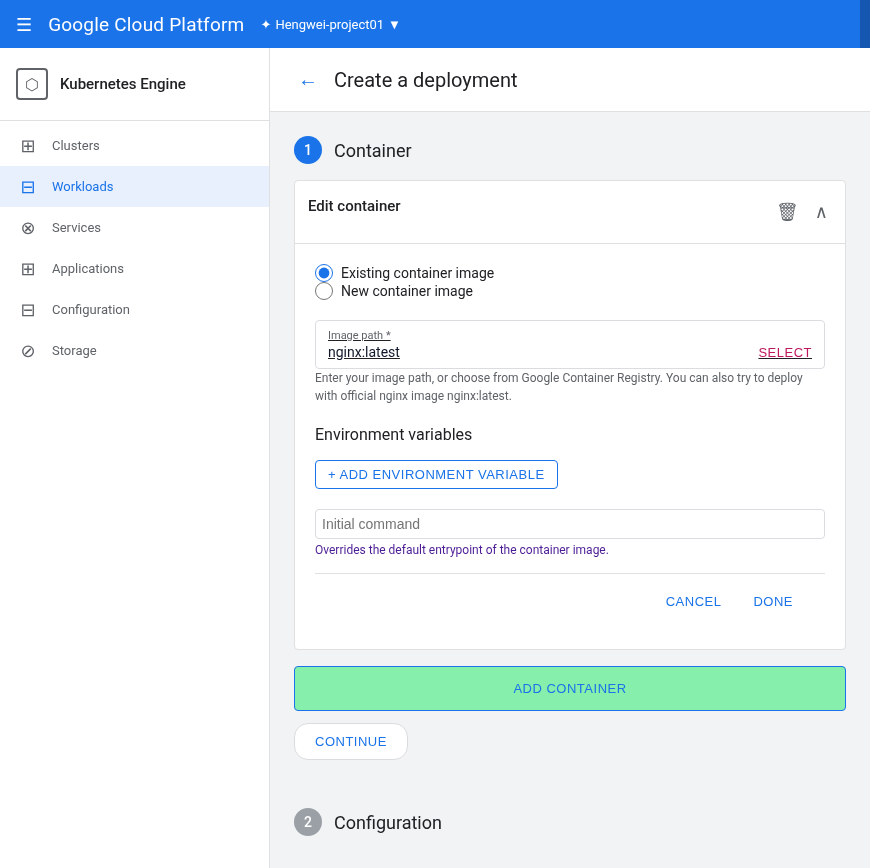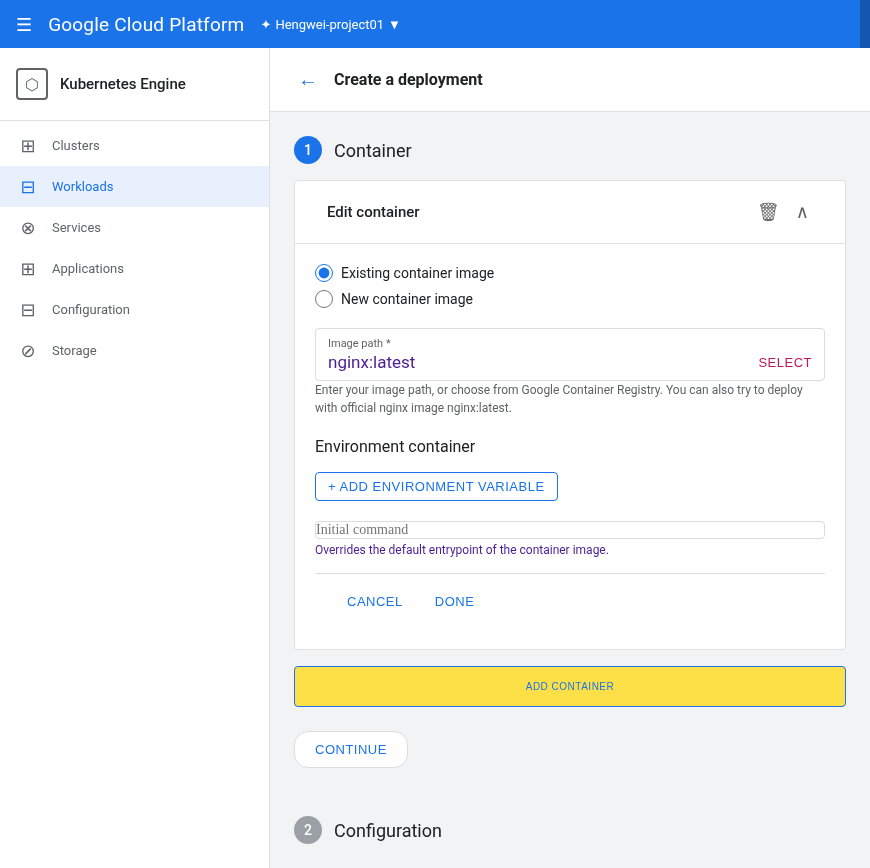--- a/index.html
+++ b/index.html
@@ -69,21 +69,21 @@
     .page-header {
       display: flex; align-items: center; gap: 12px;
       padding: 16px 24px;
       background: white;
       border-bottom: 1px solid #e0e0e0;
     }
     .back-btn {
       color: #1a73e8; font-size: 20px; cursor: pointer;
       background: none; border: none; padding: 4px;
     }
-    .page-title { font-size: 16px; font-weight: 700; color: #202124; }
+    .page-title { font-size: 20px; font-weight: 400; color: #202124; }
 
     
     .content { padding: 24px; }
 
     
     .step-section { margin-bottom: 24px; }
     .step-header {
       display: flex; align-items: center; gap: 12px;
       margin-bottom: 16px;
     }
@@ -99,59 +99,60 @@
     .step-title { font-size: 18px; font-weight: 400; }
 
     
     .card {
       background: white;
       border: 1px solid #e0e0e0;
       border-radius: 4px;
       margin-bottom: 16px;
     }
     .card-header {
-      display: flex; align-items: center; justify-content: space-between;
-      padding: 16px 32px;
+      display: flex; justify-content: space-between;
+      padding: 16px 13px;
       border-bottom: 1px solid #e0e0e0;
     }
     .card-title { font-size: 15px; font-weight: 500; }
     .card-actions { display: flex; align-items: center; gap: 8px; }
     .icon-btn {
       background: none; border: none; cursor: pointer;
       color: #5f6368; font-size: 18px; padding: 4px;
     }
 
     .card-body { padding: 20px; }
 
     
-    .radio-group { display: flex; flex-direction: column; gap: 8px; margin-bottom: 20px; }
+    .radio-group { display: flex; flex-direction: column; margin-bottom: 20px; }
     .radio-label {
       display: flex; align-items: center; gap: 8px;
       cursor: pointer; font-size: 14px;
     }
     .radio-input {
       width: 18px; height: 18px; accent-color: #1a73e8;
     }
 
     
     .field-group { margin-bottom: 20px; }
     .field-container {
       border: 1px solid #dadce0;
       border-radius: 4px;
       padding: 8px 12px;
       position: relative;
       background: white;
+      text-decoration: underline;
     }
     .field-label {
       font-size: 11px; color: #5f6368; margin-bottom: 2px;
     }
     .field-row {
       display: flex; align-items: center; justify-content: space-between;
     }
-    .field-value { font-size: 17px; color: #4c1d95; flex: 1; }
+    .field-value { font-size: 14px; color: #0f172a; flex: 1; }
     .field-action {
       color: #be185d; font-size: 13px; font-weight: 500;
       cursor: pointer; background: none; border: none; letter-spacing: 0.5px;
     }
     .field-hint {
       font-size: 12px; color: #5f6368; line-height: 1.5;
     }
 
     
     .section-title { font-size: 16px; font-weight: 400; margin-bottom: 16px; }
@@ -161,56 +162,56 @@
       cursor: pointer; background: none; border: 1px solid #1a73e8;
       border-radius: 4px; padding: 6px 12px; letter-spacing: 0.5px;
       margin-bottom: 20px;
     }
 
     
     .text-input {
       width: 100%;
       border: 1px solid #dadce0;
       border-radius: 4px;
-      padding: 0;
+      padding: 6px;
       font-size: 14px;
       color: #9aa0a6;
       outline: none;
-      font-family: Liberation Serif, serif;
+      font-family: Liberation Sans, sans-serif;
       margin-bottom: 4px;
     }
     .input-hint { font-size: 12px; color: #4c1d95; }
 
     
     .card-footer {
-      display: flex; gap: 8px;
+      display: flex; justify-content: flex-end; gap: 8px;
       padding: 12px 20px;
       border-top: 1px solid #e0e0e0;
       margin-top: 16px;
     }
     .btn-text {
       background: none; border: none;
       color: #1a73e8; font-size: 13px; font-weight: 500;
       cursor: pointer; padding: 8px 12px; letter-spacing: 0.5px;
       border-radius: 4px;
     }
 
     
     .add-container-btn {
       width: 100%;
       border: 1px solid #1a73e8;
       border-radius: 4px;
-      background: #fde047;
+      background: #86efac;
       color: #1a73e8;
-      font-size: 10px;
+      font-size: 13px;
       font-weight: 500;
       padding: 14px;
       cursor: pointer;
       letter-spacing: 0.5px;
-      margin-bottom: 24px;
+      margin-bottom: 12px;
     }
 
     
     .continue-btn {
       background: white;
       border: 1px solid #dadce0;
       border-radius: 14px;
       color: #1a73e8;
       font-size: 13px;
       font-weight: 500;
@@ -318,21 +319,21 @@
                 <div class="field-label">Image path *</div>
                 <div class="field-row">
                   <span class="field-value">nginx:latest</span>
                   <button class="field-action">SELECT</button>
                 </div>
               </div>
               <div class="field-hint">Enter your image path, or choose from Google Container Registry. You can also try to deploy with official nginx image nginx:latest.</div>
             </div>
 
             
-            <div class="section-title">Environment container</div>
+            <div class="section-title">Environment variables</div>
             <button class="add-var-btn">+ ADD ENVIRONMENT VARIABLE</button>
 
             
             <input type="text" class="text-input" placeholder="Initial command" style="">
             <div class="input-hint">Overrides the default entrypoint of the container image.</div>
 
             
             <div class="card-footer">
               <button class="btn-text">CANCEL</button>
               <button class="btn-text">DONE</button>

